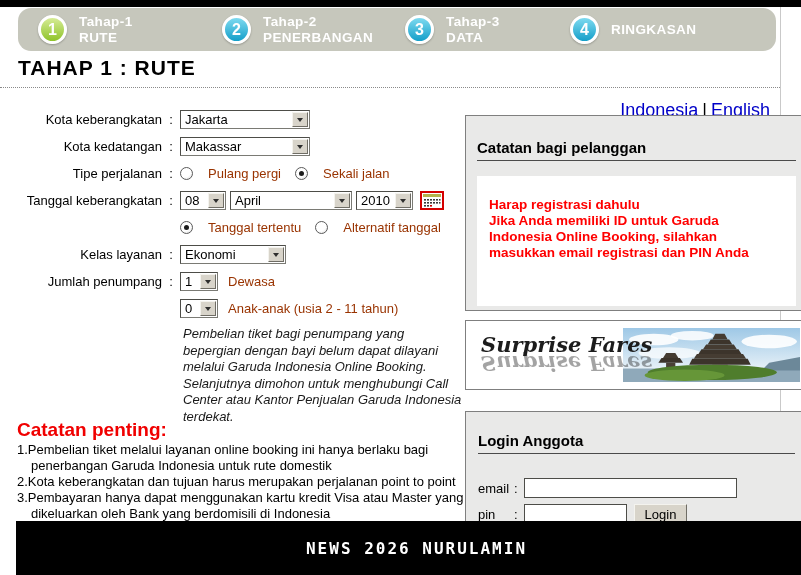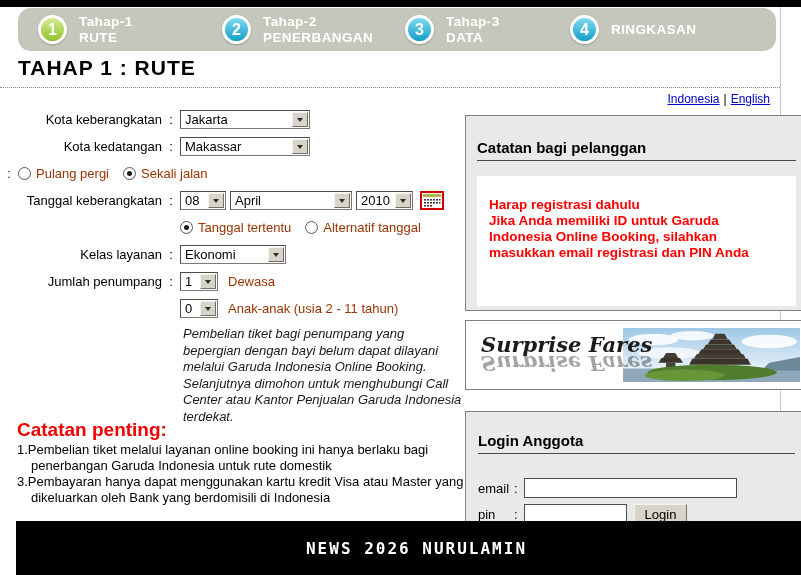--- a/index.html
+++ b/index.html
@@ -30,21 +30,21 @@
   .steplabel { margin-left:12px; color:#fff; font-weight:bold; font-size:13.5px; line-height:16px; letter-spacing:.4px; }
 
   
   .heading-wrap {
     position:absolute; left:0; top:56px; width:780px;
     padding:0 0 7px 18px; border-bottom:1px dotted #8a8a8a;
   }
   .heading { font-size:21px; font-weight:bold; color:#000; letter-spacing:1px; }
 
   
-  .langlinks { position:absolute; top:92px; right:31px; font-size:12px; color:#000; }
+  .langlinks { position:absolute; top:100px; right:31px; font-size:18px; color:#000; }
   .langlinks a { color:#0000c8; text-decoration:underline; cursor:pointer; }
   .langsep { margin:0 4px; }
 
   
   .form { position:absolute; left:0; top:110px; width:486px; }
   .frow { display:flex; align-items:center; margin-bottom:8px; min-height:19px; }
   .flabel { width:162px; text-align:right; font-size:13px; color:#000; flex:0 0 auto; }
   .fcolon { width:18px; text-align:center; font-size:13px; color:#000; flex:0 0 auto; }
 
   .sel {
@@ -61,21 +61,21 @@
   .sel .btn::after { content:""; width:0; height:0; border:3.5px solid transparent; border-top:4.5px solid #2e2e2e; margin-top:4px; }
   .w-city { width:130px;gap:16px; } .w-day { width:46px; } .w-month { width:122px; }
   .w-year { width:57px; } .w-class { width:106px; } .w-cnt { width:38px; }
 
   .radio {
     width:13px; height:13px; border-radius:50%;
     border:1px solid #5a5a5a; background:radial-gradient(circle at 35% 30%, #fff 55%, #d8d8d8);
     display:inline-flex; align-items:center; justify-content:center; flex:0 0 auto;
   }
   .radio.checked::after { content:""; width:5px; height:5px; border-radius:50%; background:#1c1c1c; }
-  .optlabel { font-size:13px; color:#993300; margin-left:5px; }
+  .optlabel { font-size:13px; color:#993300; margin-left:15px; }
   .optgap { width:14px; flex:0 0 auto; }
   .gap4 { width:4px; flex:0 0 auto; }
 
   .calbtn {
     width:24px; height:19px; margin-left:7px; border:2px solid #d40000;
     background:#fff; display:flex; align-items:center; justify-content:center;
     cursor:pointer; flex:0 0 auto;
   }
 
   .infant-note {
@@ -193,20 +193,21 @@
     <div class="frow">
       <div class="flabel">Kota kedatangan</div>
       <div class="fcolon">:</div>
       <div class="sel w-city">
         <span class="v">Makassar</span>
         <span class="btn"></span>
       </div>
     </div>
 
     <div class="frow">
+      <div class="flabel">Tipe perjalanan</div>
       <div class="fcolon">:</div>
       <span class="radio"></span>
       <span class="optlabel">Pulang pergi</span>
       <span class="optgap"></span>
       <span class="radio checked"></span>
       <span class="optlabel">Sekali jalan</span>
     </div>
 
     <div class="frow">
       <div class="flabel">Tanggal keberangkatan</div>
@@ -291,20 +292,21 @@
 
     <div class="infant-note">
       <div>Pembelian tiket bagi penumpang yang bepergian dengan bayi belum dapat dilayani melalui Garuda Indonesia Online Booking.</div>
       <div>Selanjutnya dimohon untuk menghubungi Call Center atau Kantor Penjualan Garuda Indonesia terdekat.</div>
     </div>
   </div>
 
   <div class="important">
     <div class="important-title">Catatan penting:</div>
     <div class="important-item">1.Pembelian tiket melalui layanan online booking ini hanya berlaku bagi penerbangan Garuda Indonesia untuk rute domestik</div>
+    <div class="important-item">2.Kota keberangkatan dan tujuan harus merupakan perjalanan point to point</div>
     <div class="important-item">3.Pembayaran hanya dapat menggunakan kartu kredit Visa atau Master yang dikeluarkan oleh Bank yang berdomisili di Indonesia</div>
   </div>
 
   <div class="rcol">
 
     <div class="graybox notebox">
       <div class="boxtitle">Catatan bagi pelanggan</div>
       <div class="notebox-inner">
         <div class="rednote">Harap registrasi dahulu</div>
         <div class="rednote">Jika Anda memiliki ID untuk Garuda Indonesia Online Booking, silahkan masukkan email registrasi dan PIN Anda</div>

